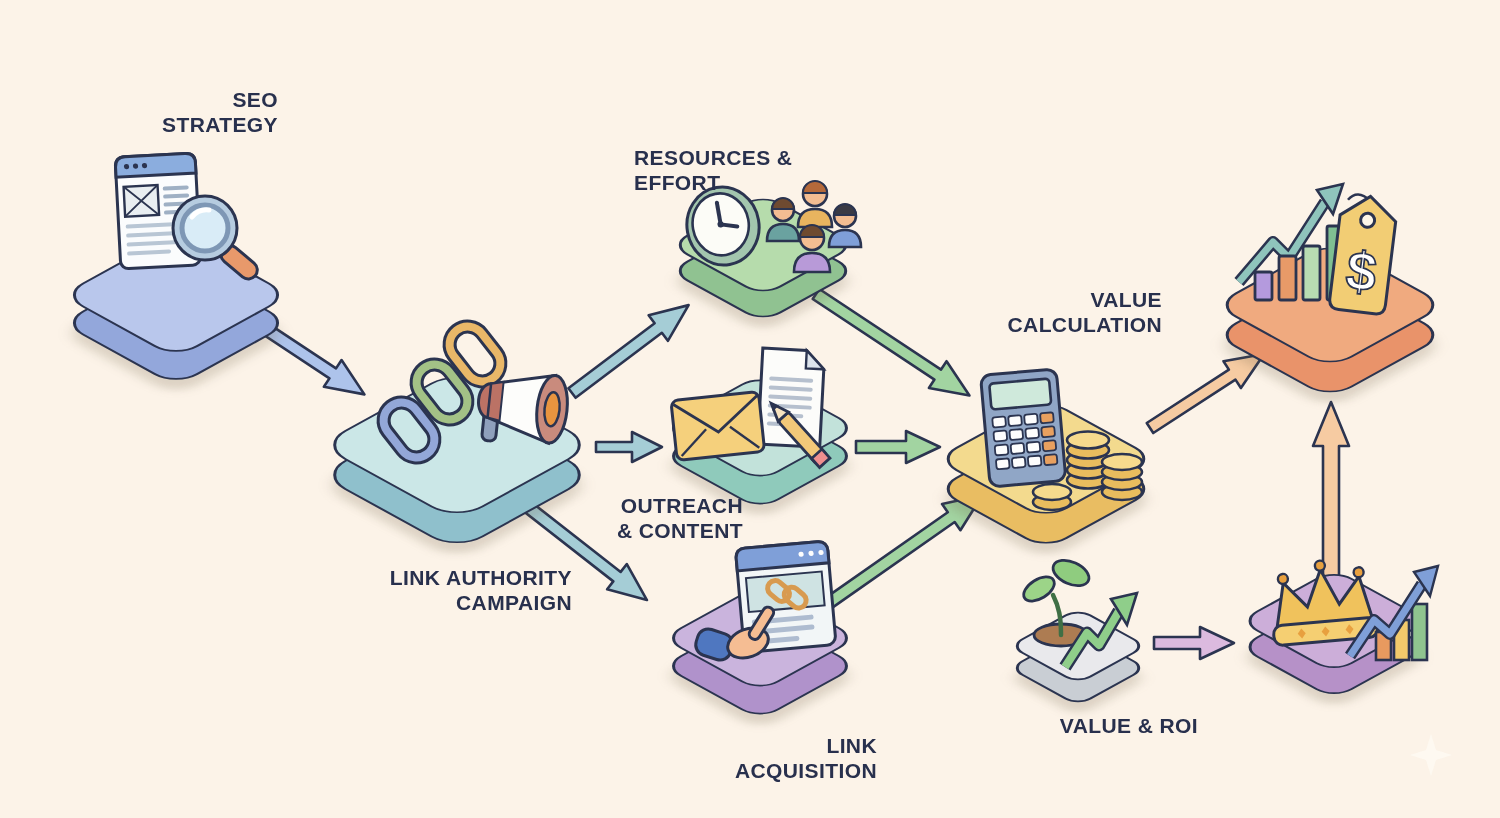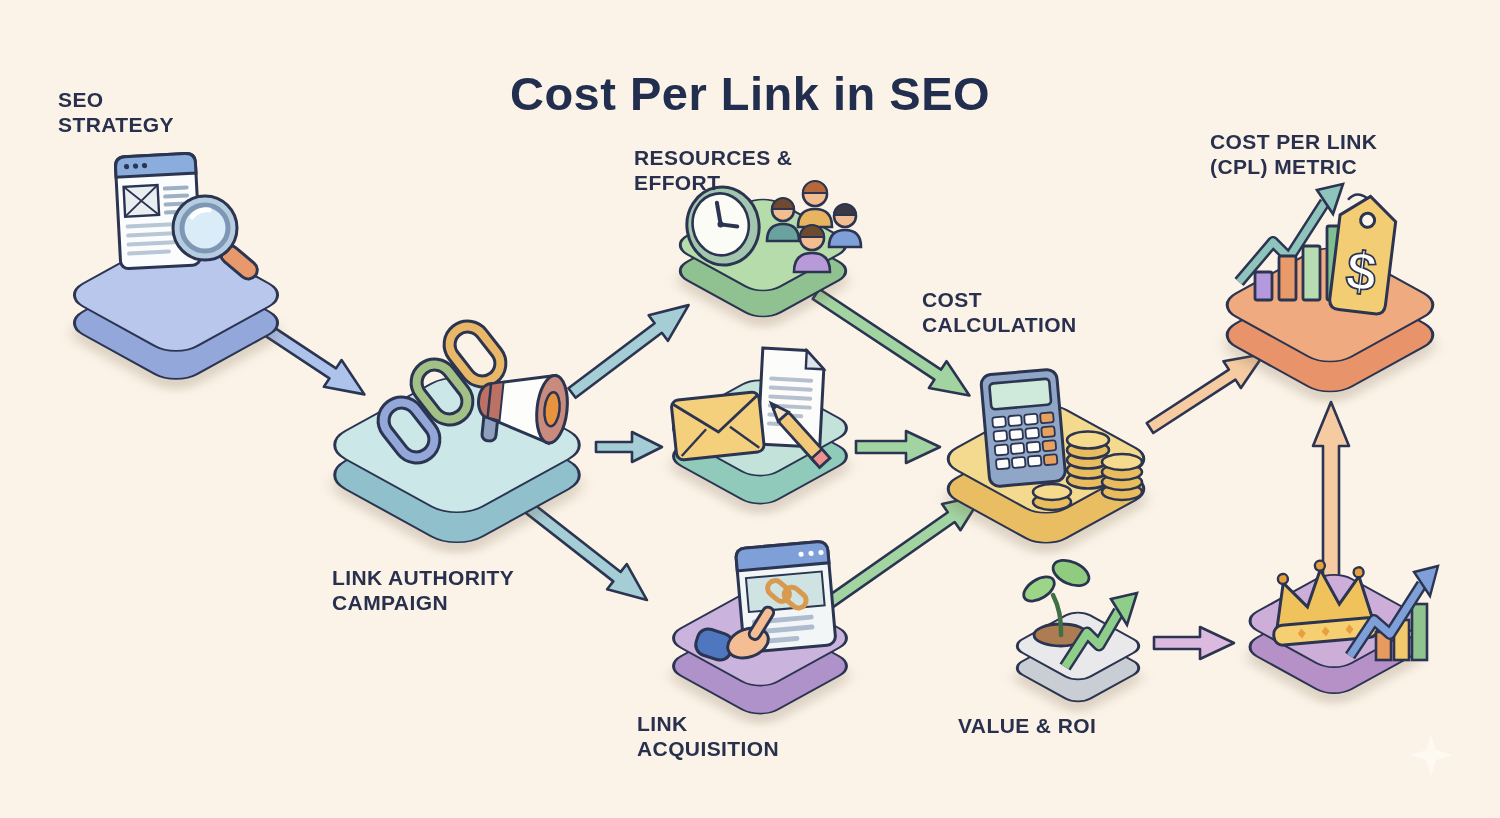--- a/index.html
+++ b/index.html
@@ -10,21 +10,21 @@
     overflow:hidden;
   }
   .title{
     position:absolute; left:0; top:66px; width:1500px;
     text-align:center; font-size:47px; font-weight:bold;
     color:#222e4e; letter-spacing:.5px;
   }
   .label{
     position:absolute; font-weight:bold; font-size:21px;
     color:#28304d; letter-spacing:.4px; line-height:1.18;
-    white-space:pre-line; text-align:left;
+    white-space:pre-line; text-align:right;
   }
   .arrow{
     position:absolute; height:36px; transform-origin:0 50%; overflow:visible;
   }
   .node{ position:absolute; width:0; height:0; }
   .face{
     position:absolute; left:0; top:0;
     width:var(--w); height:var(--w);
     border-radius:calc(var(--w) * 0.19);
     border:3px solid #2b3450; box-sizing:border-box;
@@ -42,21 +42,20 @@
     transform:translate(-50%,-50%) scaleY(.55) rotate(45deg);
   }
   .icons{ position:absolute; overflow:visible; }
   .sparkle{ position:absolute; }
 </style>
 </head>
 <body>
 
 <div class="canvas">
 
-  <div class="title">Cost Per Link in SEO</div>
 
   <svg class="arrow" style="left:246px;top:298px;width:146px;transform:rotate(33.5deg)" viewBox="0 0 146 36">
     <path d="M0,12 H104 V2 L142,18 L104,34 V24 H0 Z" fill="#adc3eb" stroke="#2b3450" stroke-width="2.6" stroke-linejoin="round"></path>
   </svg>
   <svg class="arrow" style="left:572px;top:375px;width:150px;transform:rotate(-37deg)" viewBox="0 0 150 36">
     <path d="M0,12 H108 V2 L146,18 L108,34 V24 H0 Z" fill="#a5cdd6" stroke="#2b3450" stroke-width="2.6" stroke-linejoin="round"></path>
   </svg>
   <svg class="arrow" style="left:596px;top:429px;width:70px" viewBox="0 0 70 36">
     <path d="M0,13 H36 V3 L66,18 L36,33 V23 H0 Z" fill="#a5cdd6" stroke="#2b3450" stroke-width="2.6" stroke-linejoin="round"></path>
   </svg>
@@ -345,25 +344,25 @@
       <polygon points="176,44 200,38 192,68" fill="#7f9fd8" stroke="#2b3450" stroke-width="2.4"></polygon>
     </g>
   </svg>
 
   <div class="label" style="left:58px;top:88px;width:220px">SEO
 STRATEGY</div>
   <div class="label" style="left:332px;top:566px;width:240px">LINK AUTHORITY
 CAMPAIGN</div>
   <div class="label" style="left:634px;top:146px;width:242px;text-align:left">RESOURCES &amp;
 EFFORT</div>
-  <div class="label" style="left:637px;top:712px;width:240px">LINK
+  <div class="label" style="left:593px;top:494px;width:150px">OUTREACH
+&amp; CONTENT</div>
+  <div class="label" style="left:637px;top:734px;width:240px">LINK
 ACQUISITION</div>
-  <div class="label" style="left:922px;top:288px;width:240px">COST
+  <div class="label" style="left:922px;top:288px;width:240px">VALUE
 CALCULATION</div>
-  <div class="label" style="left:1210px;top:130px;width:240px">COST PER LINK
-(CPL) METRIC</div>
   <div class="label" style="left:958px;top:714px;width:240px">VALUE &amp; ROI</div>
 
   <svg class="sparkle" style="left:1408px;top:732px;width:46px;height:46px" viewBox="0 0 46 46">
     <polygon points="23,2 28,18 44,23 28,28 23,44 18,28 2,23 18,18" fill="#fefaf2" opacity="0.9"></polygon>
   </svg>
 
 </div>
 
 </body></html>

